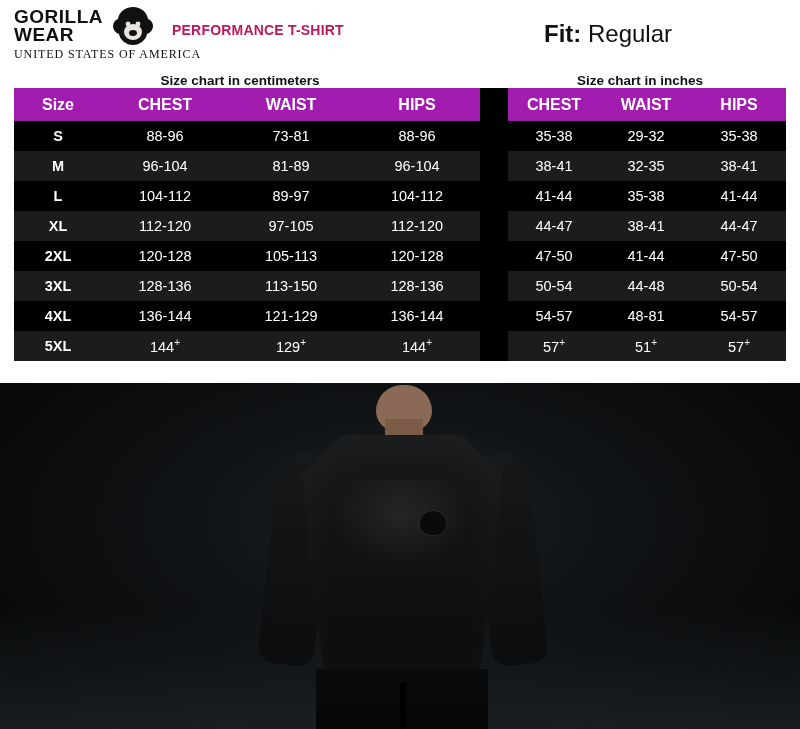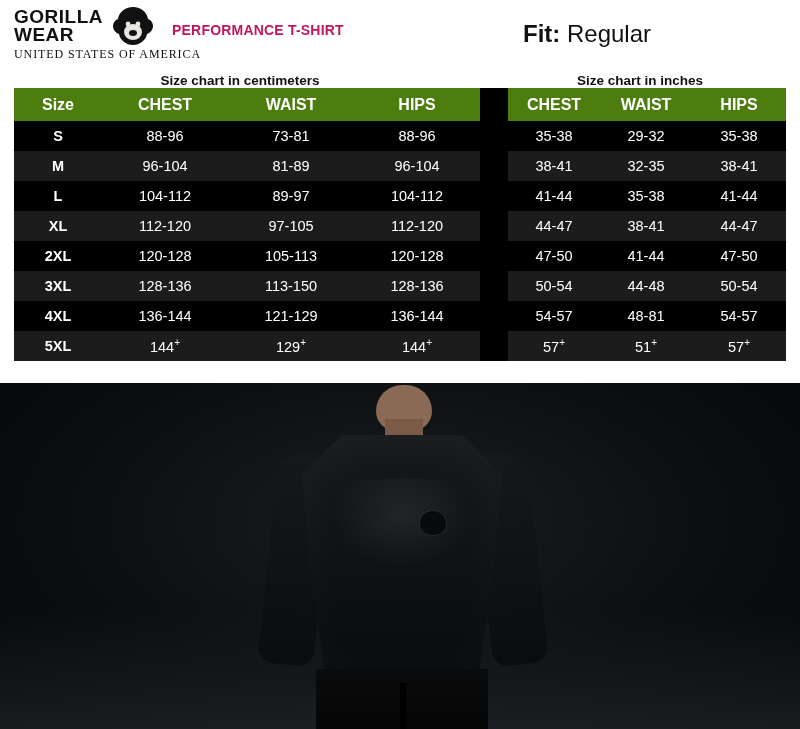--- a/index.html
+++ b/index.html
@@ -8,21 +8,21 @@
     background: #ffffff;
     font-family: "Liberation Sans", sans-serif;
     overflow: hidden;
   }
   .page { position: relative; width: 800px; height: 729px; background:#fff; }
 
   
   .header {
     position: relative;
     height: 62px;
-    padding: 8px 27px 0 14px;
+    padding: 8px 6px 0 14px;
     display: flex;
     align-items: flex-start;
   }
   .logo-block { width: 150px; flex: 0 0 150px; position: relative; }
   .logo-word {
     font-family: "Liberation Sans", sans-serif;
     font-weight: bold;
     font-size: 19px;
     line-height: 18px;
     letter-spacing: 0.5px;
@@ -82,21 +82,21 @@
     table-layout: fixed;
   }
   table.size th, table.size td {
     text-align: center;
     color: #fff;
     font-size: 14.5px;
     height: 30px;
     vertical-align: middle;
   }
   table.size thead th {
-    background: #4d7c0f;
+    background: #a21caf;
     font-size: 16px;
     font-weight: bold;
     height: 33px;
   }
   table.size thead th.gap { background: #000; }
   tr.odd td { background: #000; }
   tr.even td { background: #1c1c1c; }
   td.sizecell { font-weight: bold; font-size: 16px; }
   td.gap, th.gap { background: #000 !important; width: 28px; }
   .sup { font-size: 10px; vertical-align: super; }

